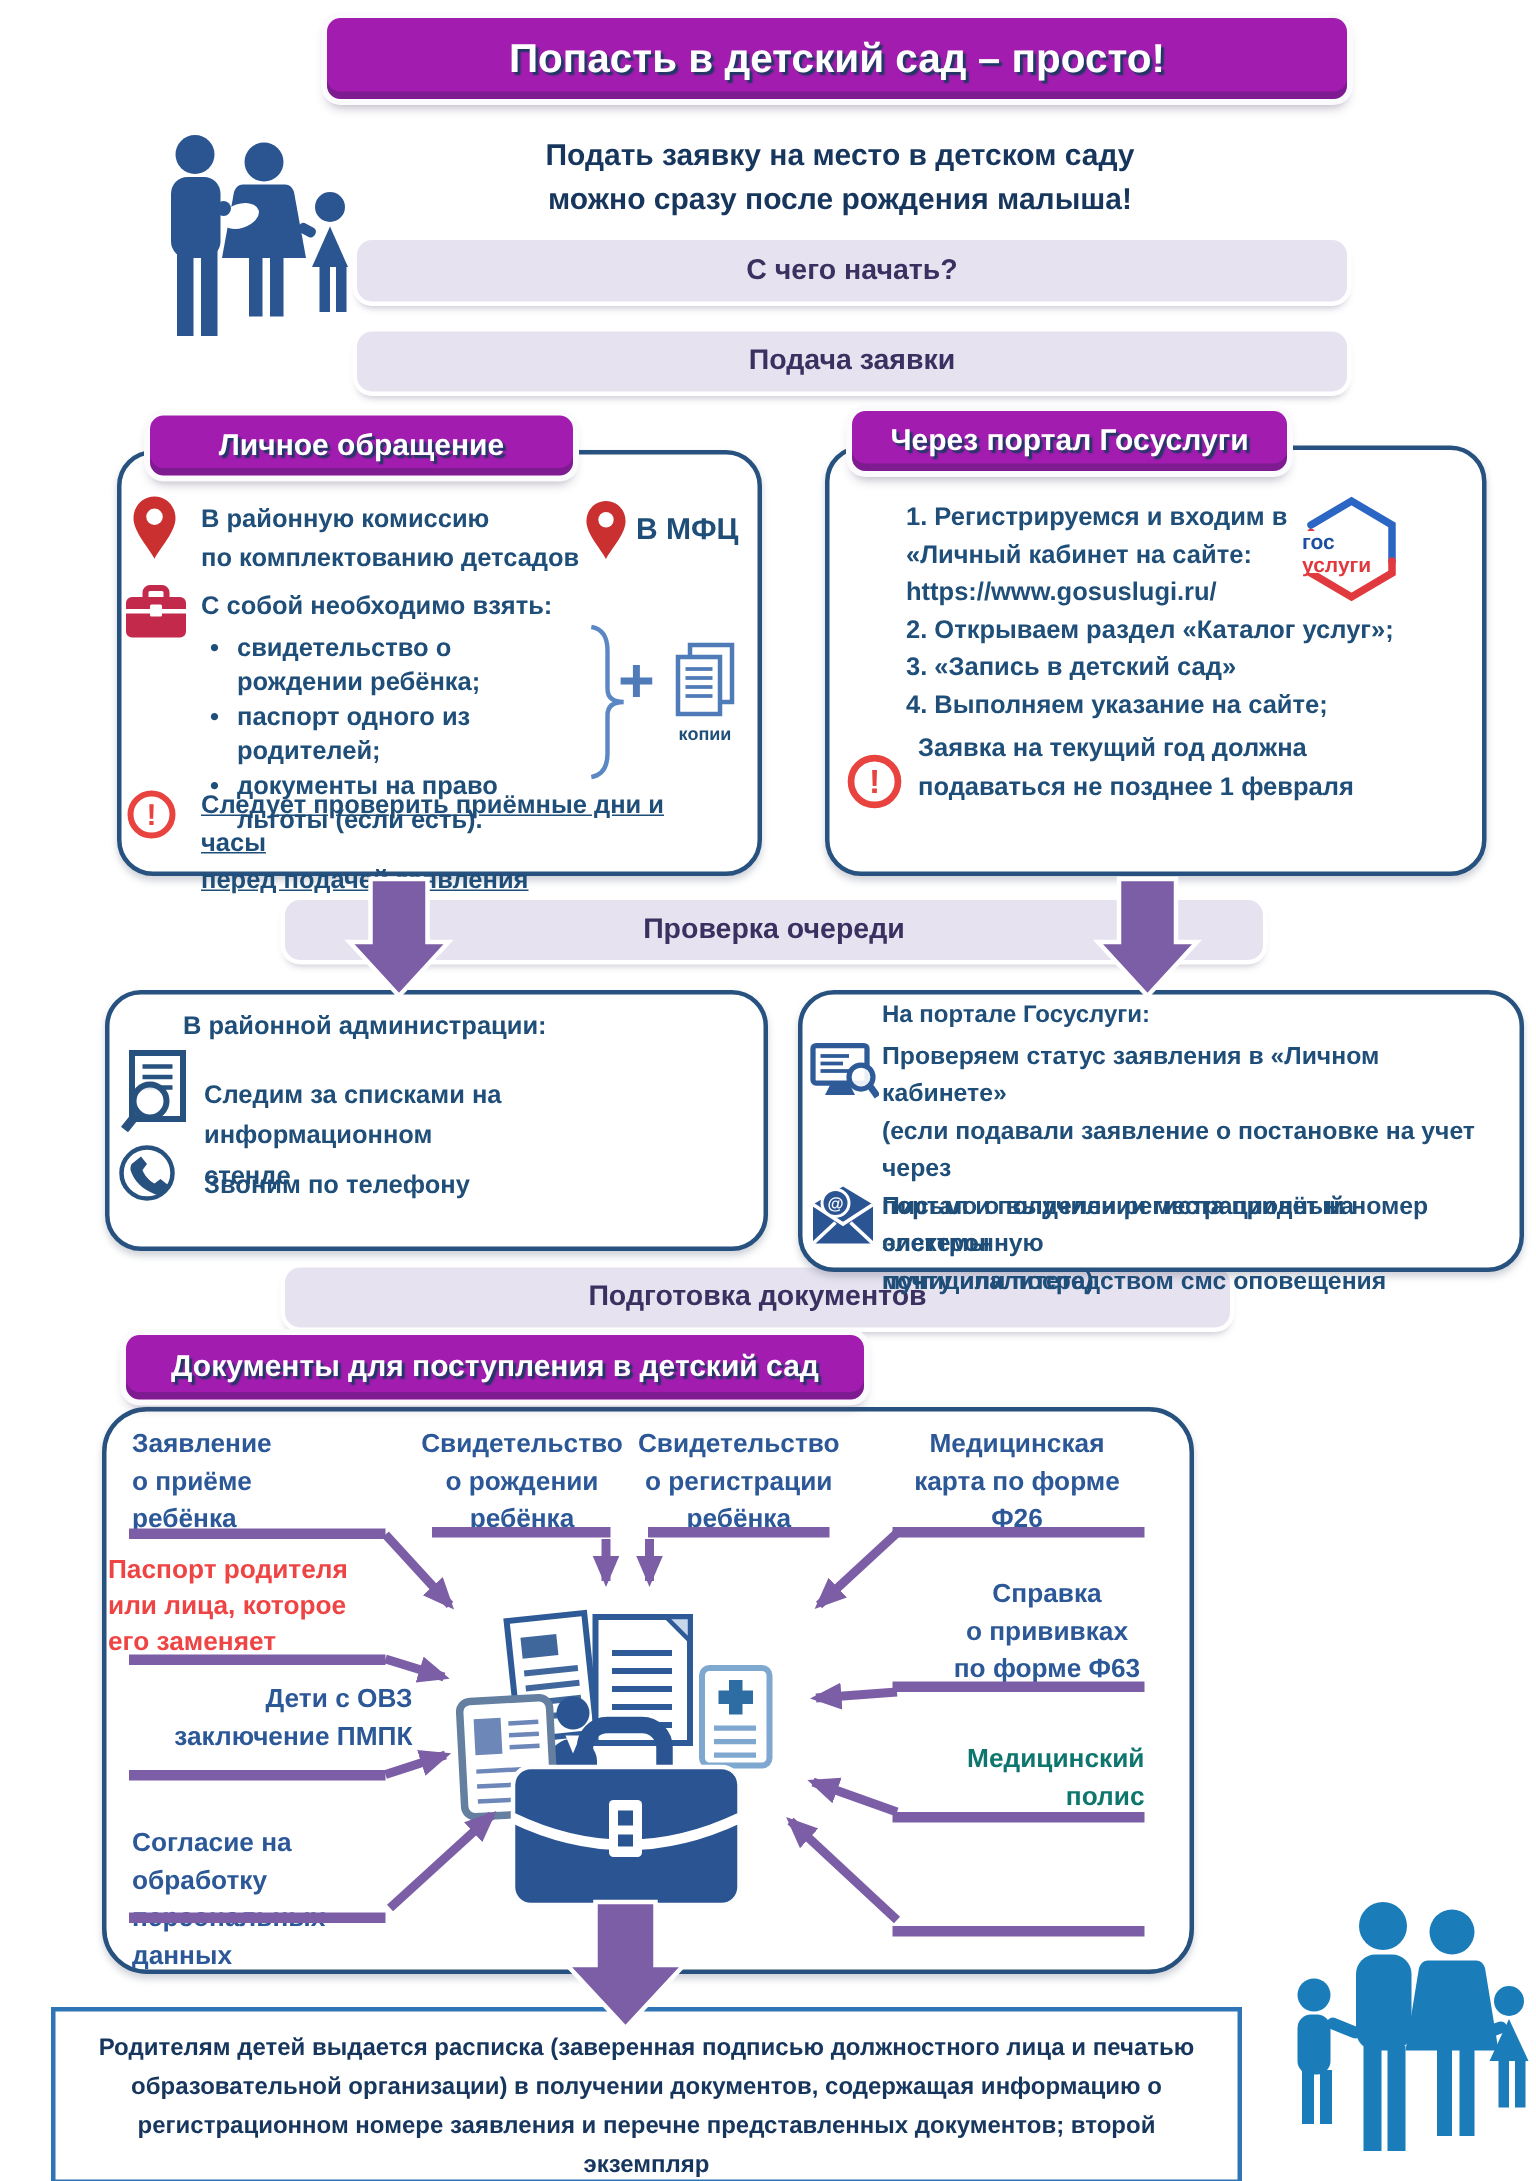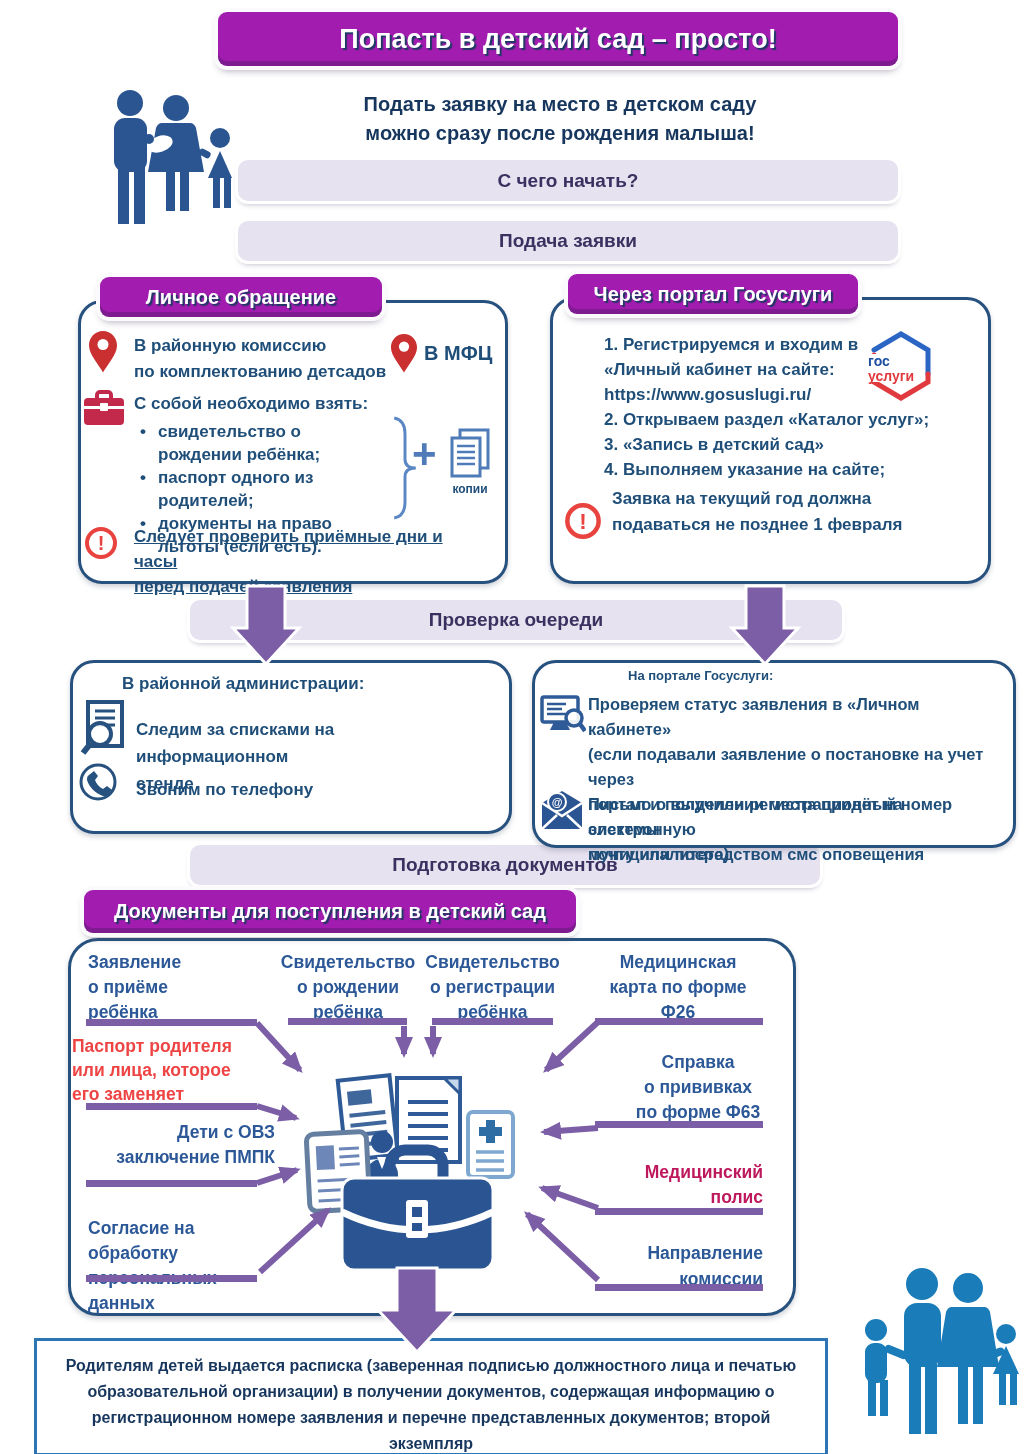--- a/index.html
+++ b/index.html
@@ -162,21 +162,21 @@
   </svg>
   <div class="abs txt ml" style="left:136px;top:716px;width:340px;font-size:17px;line-height:27px;z-index:3;">Следим за списками на информационном
 стенде</div>
   <svg class="abs" style="left:78px;top:762px;z-index:3;" width="40" height="40" viewBox="0 0 40 40">
     <circle cx="20" cy="20" r="17" fill="none" stroke="#27517E" stroke-width="3"></circle>
     <path d="M11 13 l5 -4 4 5 -3 4 c1 3 4 7 8 9 l4 -3 5 4 -4 5 c-1 1 -3 2 -5 1 -8 -3 -14 -9 -16 -16 0 -2 0 -4 2 -5 z" fill="#27517E"></path>
   </svg>
   <div class="abs txt" style="left:136px;top:780px;font-size:17px;z-index:3;">Звоним по телефону</div>
 
   <div class="obox abs" style="left:532px;top:660px;width:478px;height:182px;"></div>
-  <div class="abs txt" style="left:588px;top:668px;font-size:13px;z-index:3;margin-left:40px;">На портале Госуслуги:</div>
+  <div class="abs txt" style="left:588px;top:668px;font-size:16px;z-index:3;">На портале Госуслуги:</div>
   <svg class="abs" style="left:540px;top:694px;z-index:3;" width="46" height="42" viewBox="0 0 46 42">
     <rect x="2" y="3" width="36" height="25" rx="2" fill="#fff" stroke="#2E5B97" stroke-width="3.5"></rect>
     <g stroke="#2E5B97" stroke-width="2.5">
         <line x1="7" y1="10" x2="26" y2="10"></line>
         <line x1="7" y1="15" x2="22" y2="15"></line>
         <line x1="7" y1="20" x2="26" y2="20"></line>
       </g>
     <path d="M14 28 h12 l4 8 h-20 z" fill="#2E5B97"></path>
     <circle cx="34" cy="24" r="8" fill="rgba(255,255,255,.9)" stroke="#2E5B97" stroke-width="3.5"></circle>
     <line x1="40" y1="30" x2="45" y2="37" stroke="#2E5B97" stroke-width="4.5"></line>
@@ -221,24 +221,22 @@
   <div class="abs txt ml" style="left:420px;top:950px;width:145px;text-align:center;font-size:17.5px;line-height:25px;z-index:3;color:#2C5898;">Свидетельство
 о регистрации
 ребёнка</div>
 
   <div class="abs txt ml" style="left:603px;top:950px;width:150px;text-align:center;font-size:17.5px;line-height:25px;z-index:3;color:#2C5898;">Медицинская
 карта по форме
 Ф26</div>
   <div class="abs txt ml" style="left:633px;top:1050px;width:130px;text-align:center;font-size:17.5px;line-height:25px;z-index:3;color:#2C5898;">Справка
 о прививках
 по форме Ф63</div>
-  <div class="abs txt ml" style="left:633px;top:1160px;width:130px;text-align:right;font-size:17.5px;line-height:25px;z-index:3;color:#be185d;">Медицинский
+  <div class="abs txt ml" style="left:633px;top:1160px;width:130px;text-align:right;font-size:17.5px;line-height:25px;z-index:3;color:#0f766e;">Медицинский
 полис</div>
-  <div class="abs txt ml" style="left:633px;top:1240px;width:130px;text-align:right;font-size:17.5px;line-height:26px;z-index:3;color:#2C5898;">Направление
-комиссии</div>
 
   <svg class="abs" style="left:296px;top:1050px;z-index:4;" width="230" height="230" viewBox="0 0 230 230">
     <g transform="rotate(-6 70 70)">
       <rect x="46" y="28" width="52" height="80" fill="#fff" stroke="#2E5B97" stroke-width="4"></rect>
       <rect x="54" y="40" width="24" height="14" fill="#40679C"></rect>
       <g stroke="#40679C" stroke-width="4">
           <line x1="54" y1="64" x2="90" y2="64"></line>
           <line x1="54" y1="74" x2="90" y2="74"></line>
           <line x1="54" y1="84" x2="90" y2="84"></line>
           <line x1="54" y1="94" x2="90" y2="94"></line>

